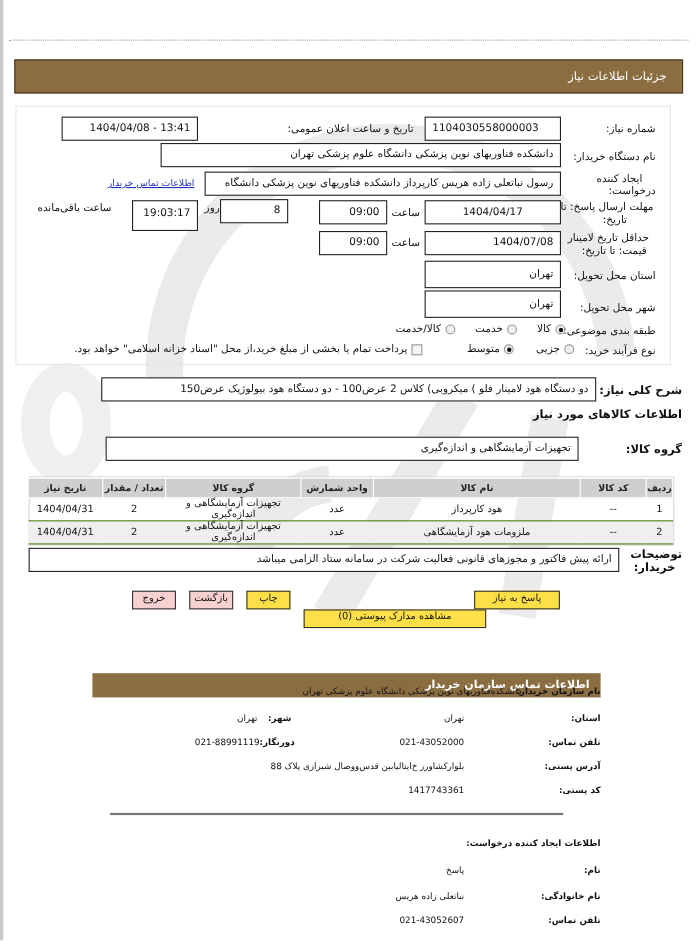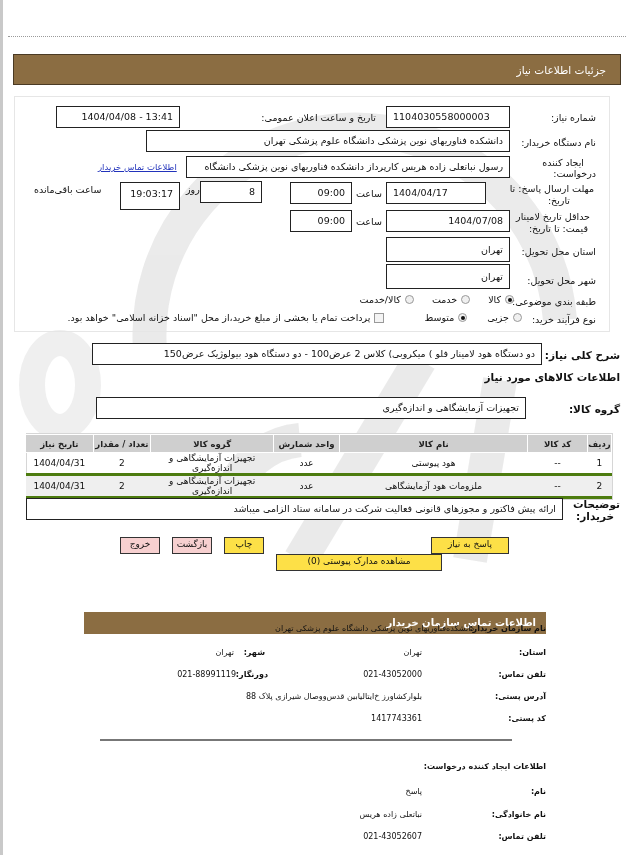--- a/index.html
+++ b/index.html
@@ -14,21 +14,21 @@
   .box { border: 1px solid #222; background: #fff; font-size: 9.5px; line-height: 20px; padding: 0 6px; white-space: nowrap; overflow: hidden; text-align: left; direction: ltr; }
   .box.rtl { text-align: right; direction: rtl; }
   .link { color: #2233bb; text-decoration: underline; font-size: 8.5px; white-space: nowrap; }
   .radio { display: inline-block; width: 9px; height: 9px; border: 1px solid #999; border-radius: 50%; background: #f0f0f0; vertical-align: middle; position: relative; }
   .radio.on::after { content: ""; position: absolute; left: 2px; top: 2px; width: 4px; height: 4px; border-radius: 50%; background: #111; }
   .chk { display: inline-block; width: 10px; height: 10px; border: 1px solid #999; background: #f4f4f4; vertical-align: middle; }
   .opt { display: inline-flex; align-items: center; gap: 4px; white-space: nowrap; font-size: 9.5px; }
   .bold { font-weight: bold; }
   table.items { border-collapse: collapse; width: 587px; font-size: 9px; }
   table.items th { background: #cfcfcf; color: #222; font-weight: bold; height: 18px; border: 1px solid #fff; font-size: 8.5px; }
-  table.items td { height: 17px; text-align: center; border-bottom: 3px solid #4d7c0f; }
+  table.items td { height: 17px; text-align: center; border-bottom: 1px solid #4d7c0f; }
   table.items tr.alt td { background: #efefef; }
   .btn { height: 17px; border: 1px solid #333; font-size: 9px; text-align: center; line-height: 13px; overflow: hidden; }
   .btn.green { background: #fde047; }
   .btn.red { background: #f7d0d0; }
   .sect-bar { left: 84px; top: 612px; width: 462px; height: 22px; background: #8b6d42; color: #fff; font-weight: bold; font-size: 10px; line-height: 22px; padding-right: 10px; }
   .ci { font-size: 8px; white-space: nowrap; line-height: 10px; }
   .ci.b { font-weight: bold; }
   .hr { left: 100px; top: 739px; width: 412px; height: 2px; background: #777; }
   .wm { pointer-events: none; }
 </style>
@@ -62,21 +62,21 @@
 <div class="abs lbl" style="right:38px;top:137px">نام دستگاه خریدار:</div>
 <div class="abs box rtl" style="left:146px;top:130px;width:364px;height:22px">دانشکده  فناوریهای نوین پزشکی دانشگاه علوم پزشکی تهران</div>
 
 <div class="abs lbl" style="right:50px;top:157px">ایجاد کننده</div>
 <div class="abs lbl" style="right:38px;top:168px">درخواست:</div>
 <div class="abs box rtl" style="left:186px;top:156px;width:324px;height:22px">رسول  نباتعلی زاده هریس  کارپرداز دانشکده  فناوریهای نوین پزشکی دانشگاه</div>
 <a class="abs link" style="left:98px;top:162px">اطلاعات تماس خریدار</a>
 
 <div class="abs lbl" style="right:40px;top:183px">مهلت ارسال پاسخ: تا</div>
 <div class="abs lbl" style="right:64px;top:195px">تاریخ:</div>
-<div class="abs box" style="left:386px;top:182px;width:100px;height:22px;text-align:left">1404/04/17</div>
+<div class="abs box" style="left:386px;top:182px;width:124px;height:22px;text-align:center">1404/04/17</div>
 <div class="abs lbl" style="left:356px;top:188px">ساعت</div>
 <div class="abs box" style="left:290px;top:182px;width:62px;height:22px;text-align:right">09:00</div>
 <div class="abs lbl" style="left:186px;top:184px">روز</div>
 <div class="abs box" style="left:200px;top:181px;width:62px;height:22px;text-align:right">8</div>
 <div class="abs box" style="left:120px;top:182px;width:60px;height:28px;text-align:right;line-height:22px">19:03:17</div>
 <div class="abs lbl" style="left:34px;top:184px">ساعت باقی‌مانده</div>
 
 <div class="abs lbl" style="right:44px;top:211px">حداقل تاریخ لامینار</div>
 <div class="abs lbl" style="right:46px;top:223px">قیمت: تا تاریخ:</div>
 <div class="abs box" style="left:386px;top:210px;width:124px;height:22px;text-align:right">1404/07/08</div>
@@ -139,21 +139,21 @@
         <th style="width:64px">واحد شمارش</th>
         <th style="width:120px">گروه کالا</th>
         <th style="width:56px">تعداد / مقدار</th>
         <th style="width:66px">تاریخ نیاز</th>
       </tr>
     </thead>
     <tbody>
       <tr>
         <td>1</td>
         <td>--</td>
-        <td>هود پیوستی</td>
+        <td>هود کارپرداز</td>
         <td>عدد</td>
         <td>تجهیزات  آزمایشگاهی و اندازه‌گیری</td>
         <td>2</td>
         <td>1404/04/31</td>
       </tr>
       <tr class="alt">
         <td>2</td>
         <td>--</td>
         <td>ملزومات هود  آزمایشگاهی</td>
         <td>عدد</td>

